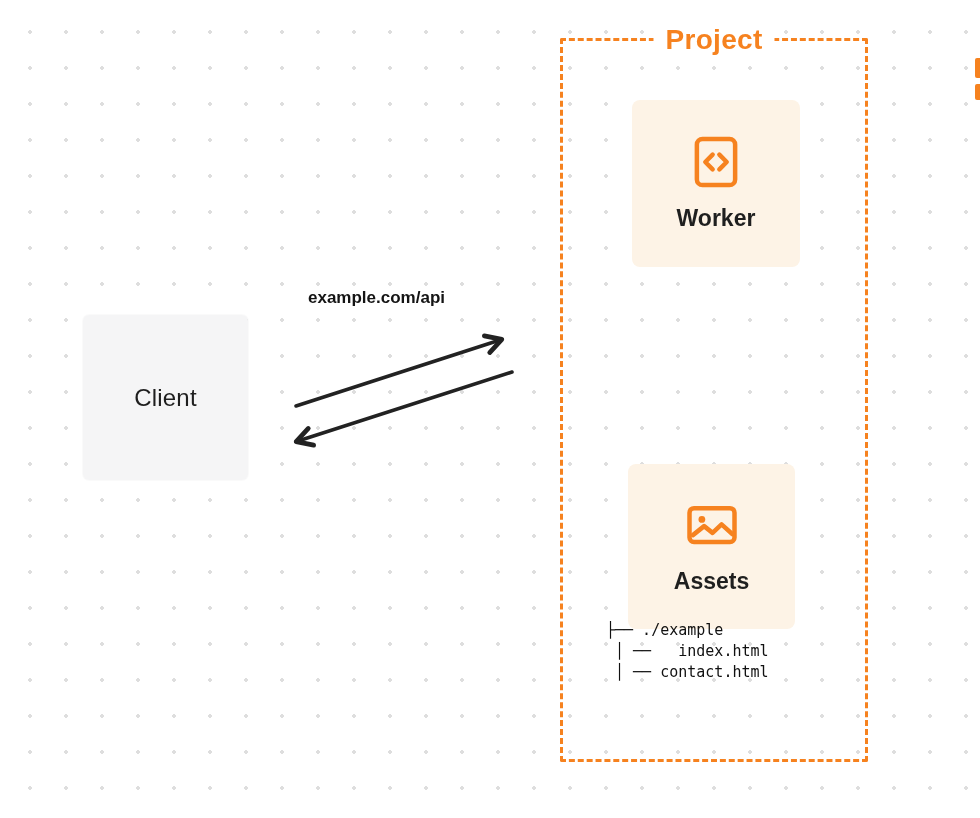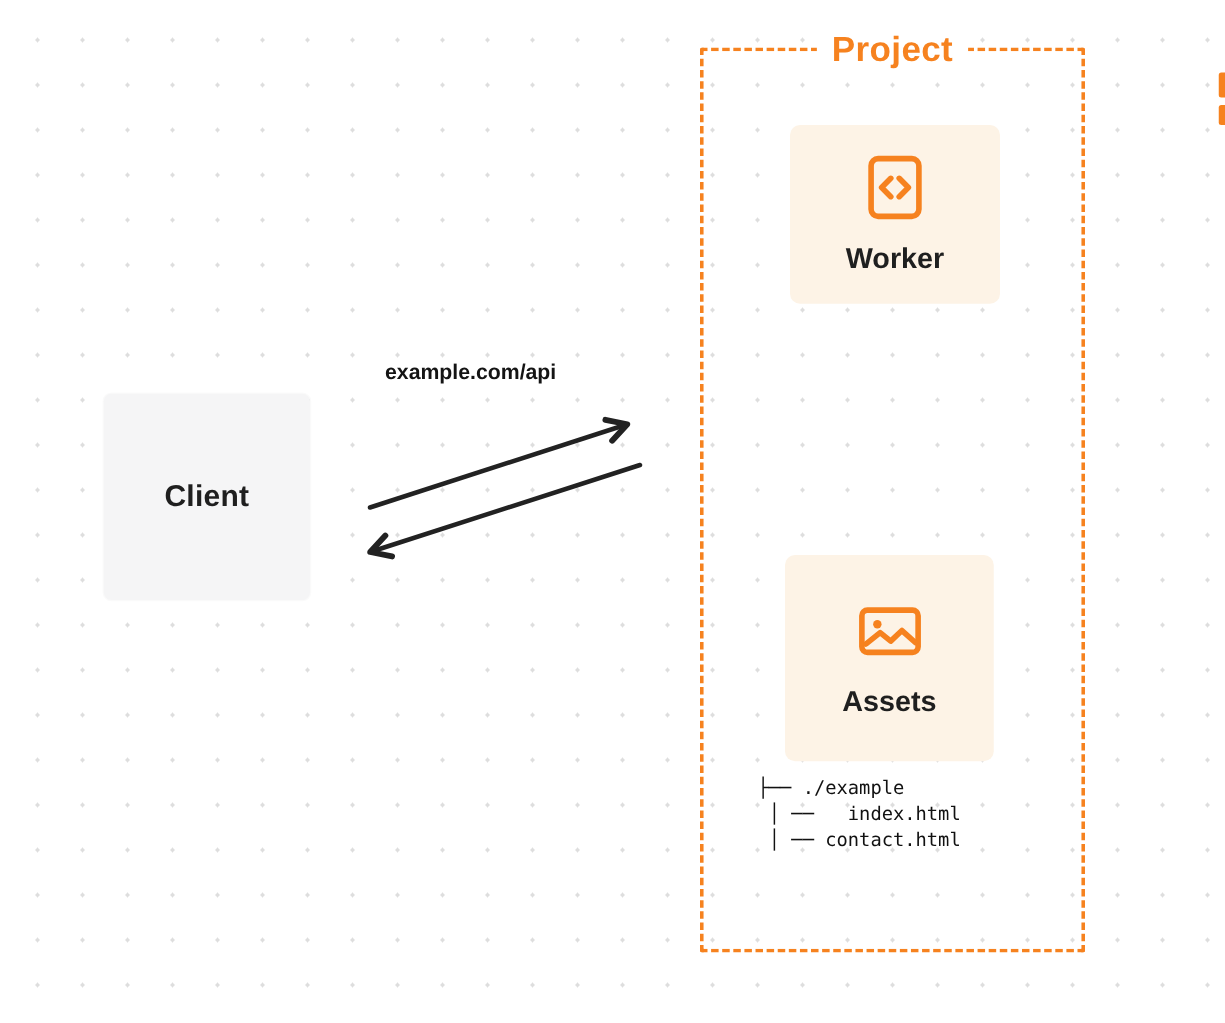--- a/index.html
+++ b/index.html
@@ -17,21 +17,21 @@
 
   
   .client-box {
     position:absolute; left:83px; top:315px;
     width:165px; height:165px;
     background:#f5f5f6;
     border-radius:6px;
     display:flex; align-items:center; justify-content:center;
     box-shadow:0 0 0 1px rgba(0,0,0,0.02);
   }
-  .client-label {font-size:24px; font-weight:700; letter-spacing:.2px;}
+  .client-label {font-size:24px; font-weight:400; letter-spacing:.2px;}
 
   
   .request-label {
     position:absolute; left:308px; top:288px;
     font-size:17px; font-weight:700; color:#141414;
   }
 
   
   .arrows {position:absolute; left:0; top:0; width:980px; height:818px; pointer-events:none;}
 
@@ -52,22 +52,22 @@
 
   
   .card {
     position:absolute;
     background:#FDF3E6;
     border-radius:8px;
     display:flex; flex-direction:column;
     align-items:center; justify-content:center;
     gap:16px;
   }
-  .card-worker {left:632px; top:100px; width:168px; height:143px;}
-  .card-assets {left:628px; top:444px; width:167px; height:165px;}
+  .card-worker {left:632px; top:100px; width:168px; height:167px;}
+  .card-assets {left:628px; top:464px; width:167px; height:165px;}
   .card-label {font-size:23px; font-weight:700; color:#1f1f1f;}
   .card-icon {width:54px; height:54px; display:block;}
 
   
   .file-tree {
     position:absolute; left:606px; top:620px;
     font-family:"DejaVu Sans Mono", monospace;
     font-size:15px; line-height:21px;
     color:#111111;
   }

